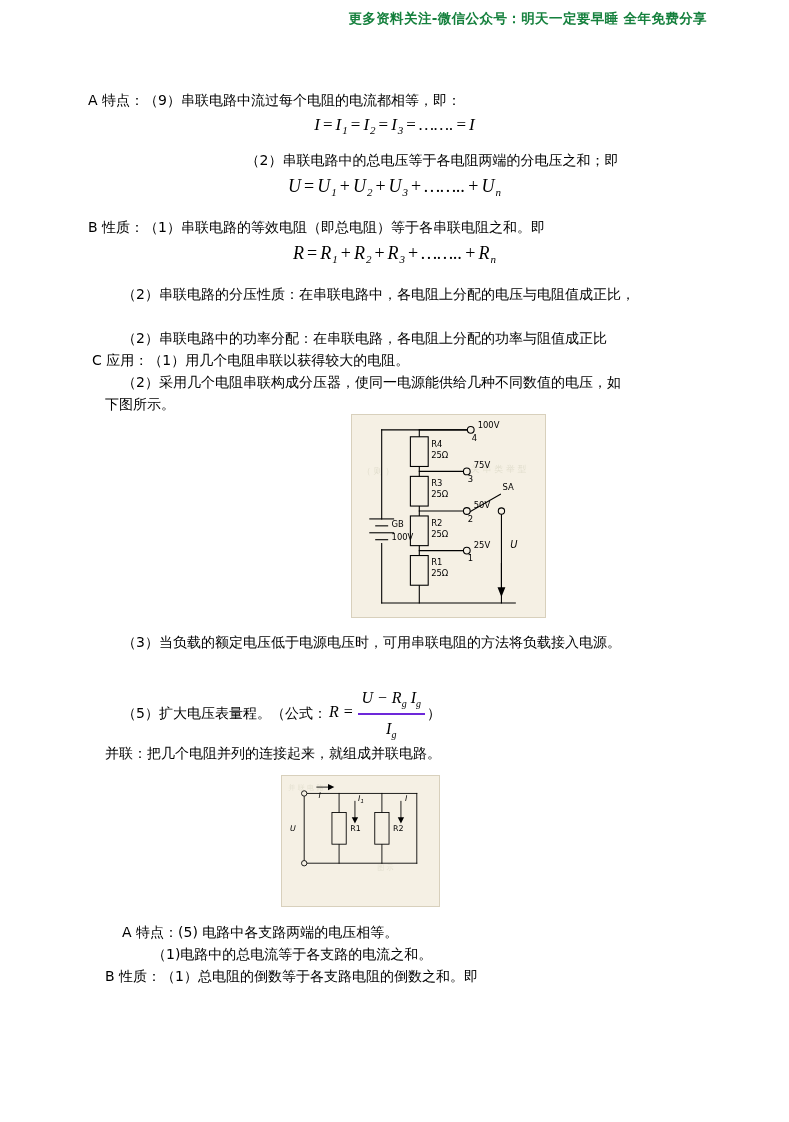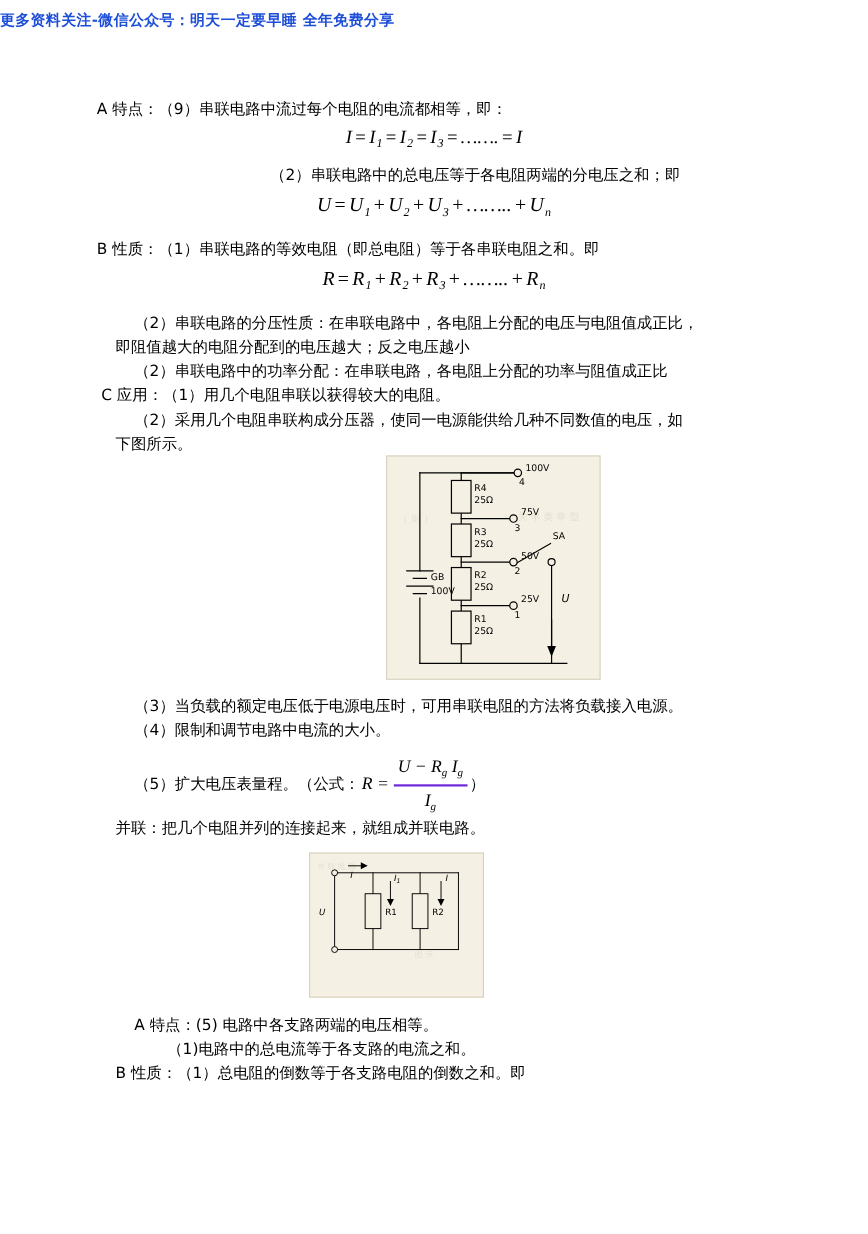--- a/index.html
+++ b/index.html
@@ -20,22 +20,22 @@
     width: 789px;
     height: 1122px;
     box-sizing: border-box;
     padding: 0 88px;
   }
   .watermark {
     position: absolute;
     top: 10px;
     left: 0;
     width: 707px;
-    text-align: left;
-    color: #1d4ed8;
+    text-align: right;
+    color: #15803d;
     font-size: 13.5px;
     font-weight: bold;
     letter-spacing: 0.4px;
     font-family: "DejaVu Sans", "Liberation Sans", sans-serif;
   }
   .para {
     position: absolute;
     font-size: 14px;
     line-height: 1.6;
     width: 620px;
@@ -130,23 +130,20 @@
   </div>
 
   <div class="center-eq" style="top:243px;">
     <span class="eq" style="font-size:18px;">
       <i>R</i><span class="op">=</span><i>R</i><span class="sub">1</span><span class="op">+</span><i>R</i><span class="sub">2</span><span class="op">+</span><i>R</i><span class="sub">3</span><span class="op">+</span>……..<span class="op">+</span><i>R</i><span class="sub">n</span>
     </span>
   </div>
 
   <div class="para" style="top:283px; left:122px;">
     <span class="cjk">（2）串联电路的分压性质：在串联电路中，各电阻上分配的电压与电阻值成正比，</span>
-  </div>
-  <div class="para" style="top:305px; left:105px;">
-    <span class="cjk">即阻值越大的电阻分配到的电压越大；反之电压越小</span>
   </div>
   <div class="para" style="top:327px; left:122px;">
     <span class="cjk">（2）串联电路中的功率分配：在串联电路，各电阻上分配的功率与阻值成正比</span>
   </div>
 
   <div class="para" style="top:349px; left:92px;">
     <span class="cjk">C  应用：（1）用几个电阻串联以获得较大的电阻。</span>
   </div>
   <div class="para" style="top:371px; left:122px;">
     <span class="cjk">（2）采用几个电阻串联构成分压器，使同一电源能供给几种不同数值的电压，如</span>
@@ -229,23 +226,20 @@
         <text x="160" y="134" font-style="italic" font-size="10">U</text>
         <text x="40" y="113">GB</text>
         <text x="40" y="126">100V</text>
       </g>
     </svg>
   </div>
 
   <div class="para" style="top:631px; left:122px;">
     <span class="cjk">（3）当负载的额定电压低于电源电压时，可用串联电阻的方法将负载接入电源。</span>
   </div>
-  <div class="para" style="top:653px; left:122px;">
-    <span class="cjk">（4）限制和调节电路中电流的大小。</span>
-  </div>
 
   <div class="para" style="top:685px; left:122px; display:flex; align-items:center;">
     <span class="cjk">（5）扩大电压表量程。（公式：</span>
     <span class="formula-inline" style="margin:0 2px;">
       <i>R</i> =
       <span class="frac">
         <span class="num"><i>U</i> − <i>R</i><span class="sub-s">g</span> <i>I</i><span class="sub-s">g</span></span>
         <span class="den"><i>I</i><span class="sub-s">g</span></span>
       </span>
     </span>

